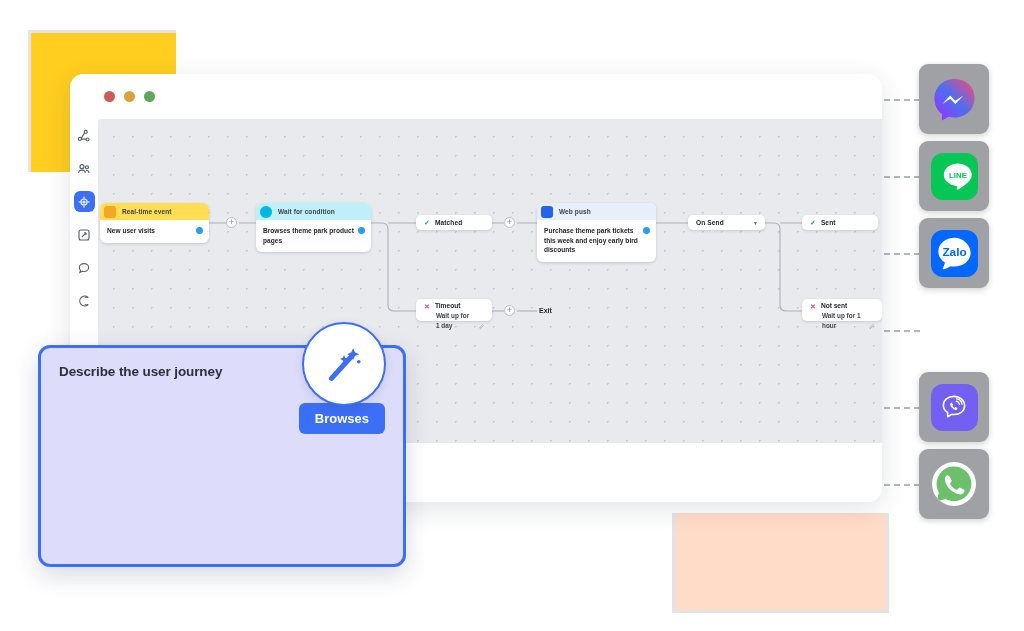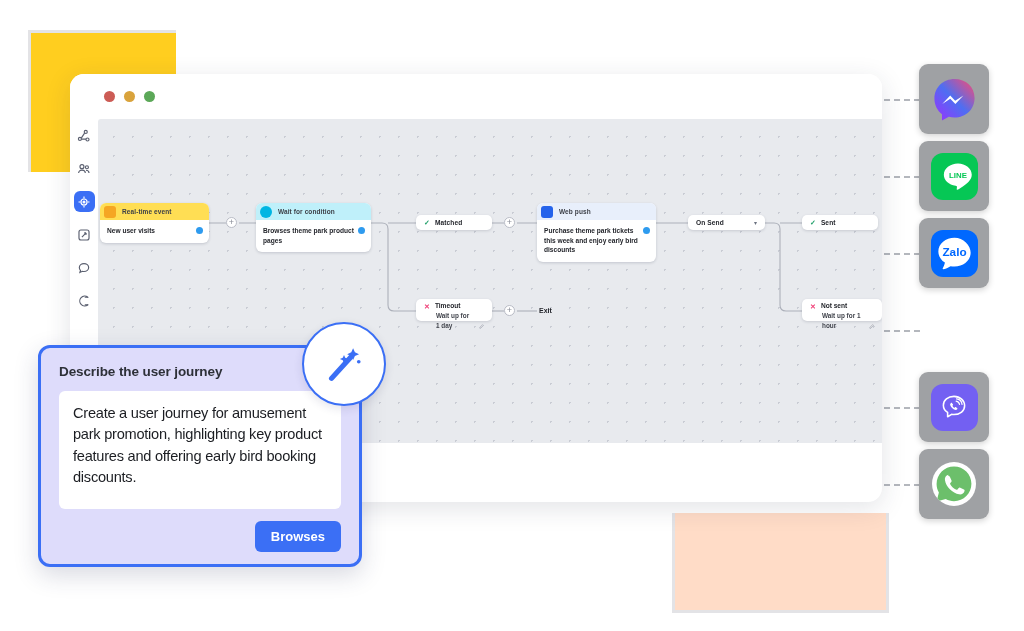--- a/index.html
+++ b/index.html
@@ -103,21 +103,21 @@
   
   .dash { position:absolute; height:0; border-top:2px dashed #b4b7bd; width:36px; }
 
   
   .chan { position:absolute; width:70px; height:70px; border-radius:9px; background:#9FA1A4;
           display:flex; align-items:center; justify-content:center; box-shadow:0 2px 6px rgba(0,0,0,.18); }
   .chan .inner { width:47px; height:47px; border-radius:12px; display:flex; align-items:center; justify-content:center; overflow:hidden; }
 
   
   .prompt {
-    position:absolute; left:38px; top:345px; width:324px; height:222px;
+    position:absolute; left:38px; top:345px; width:368px; height:222px;
     background:#DEDCFB; border:3px solid #3B6FF5; border-radius:12px;
     box-shadow:0 8px 24px rgba(40,45,90,.18); padding:16px 18px 27px 18px;
   }
   .prompt h3 { font-size:13.5px; font-weight:bold; color:#2d3038; margin-bottom:12px; letter-spacing:-.1px; }
   .prompt-box {
     background:#fff; border-radius:6px; padding:12px 14px 10px 14px; height:118px;
     font-size:14.6px; line-height:1.47; color:#1b1d22; letter-spacing:-.25px;
   }
   .gen-btn {
     margin-top:12px; float:right; background:#3B6FF5; color:#fff; border:none;
@@ -301,21 +301,20 @@
         <div class="plus" style="left:406px; top:98px;">+</div>
         <div class="plus" style="left:406px; top:186px;">+</div>
 
         <div class="exit-label" style="left:441px; top:188px;">Exit</div>
       </div>
     </div>
   </div>
 
   <div class="prompt">
     <h3>Describe the user journey</h3>
-    <div class="prompt-box">Create a user journey for amusement park promotion, highlighting key product features and offering early bird booking discounts.</div>
     <button class="gen-btn">Browses</button>
   </div>
 
   <div class="wand">
     <svg viewBox="0 0 48 48" width="46" height="46">
       <path d="M11 39 L31 17" stroke="#3B6FF5" stroke-width="5.4" stroke-linecap="round" fill="none"></path>
       <path d="M33.5 7.5 l1.9 4.3 4.3 1.9 -4.3 1.9 -1.9 4.3 -1.9-4.3 -4.3-1.9 4.3-1.9z" fill="#3B6FF5"></path>
       <path d="M24 14.5 l1.3 3 3 1.3 -3 1.3 -1.3 3 -1.3-3 -3-1.3 3-1.3z" fill="#3B6FF5"></path>
       <circle cx="39.4" cy="21.6" r="1.9" fill="#3B6FF5"></circle>
     </svg>

